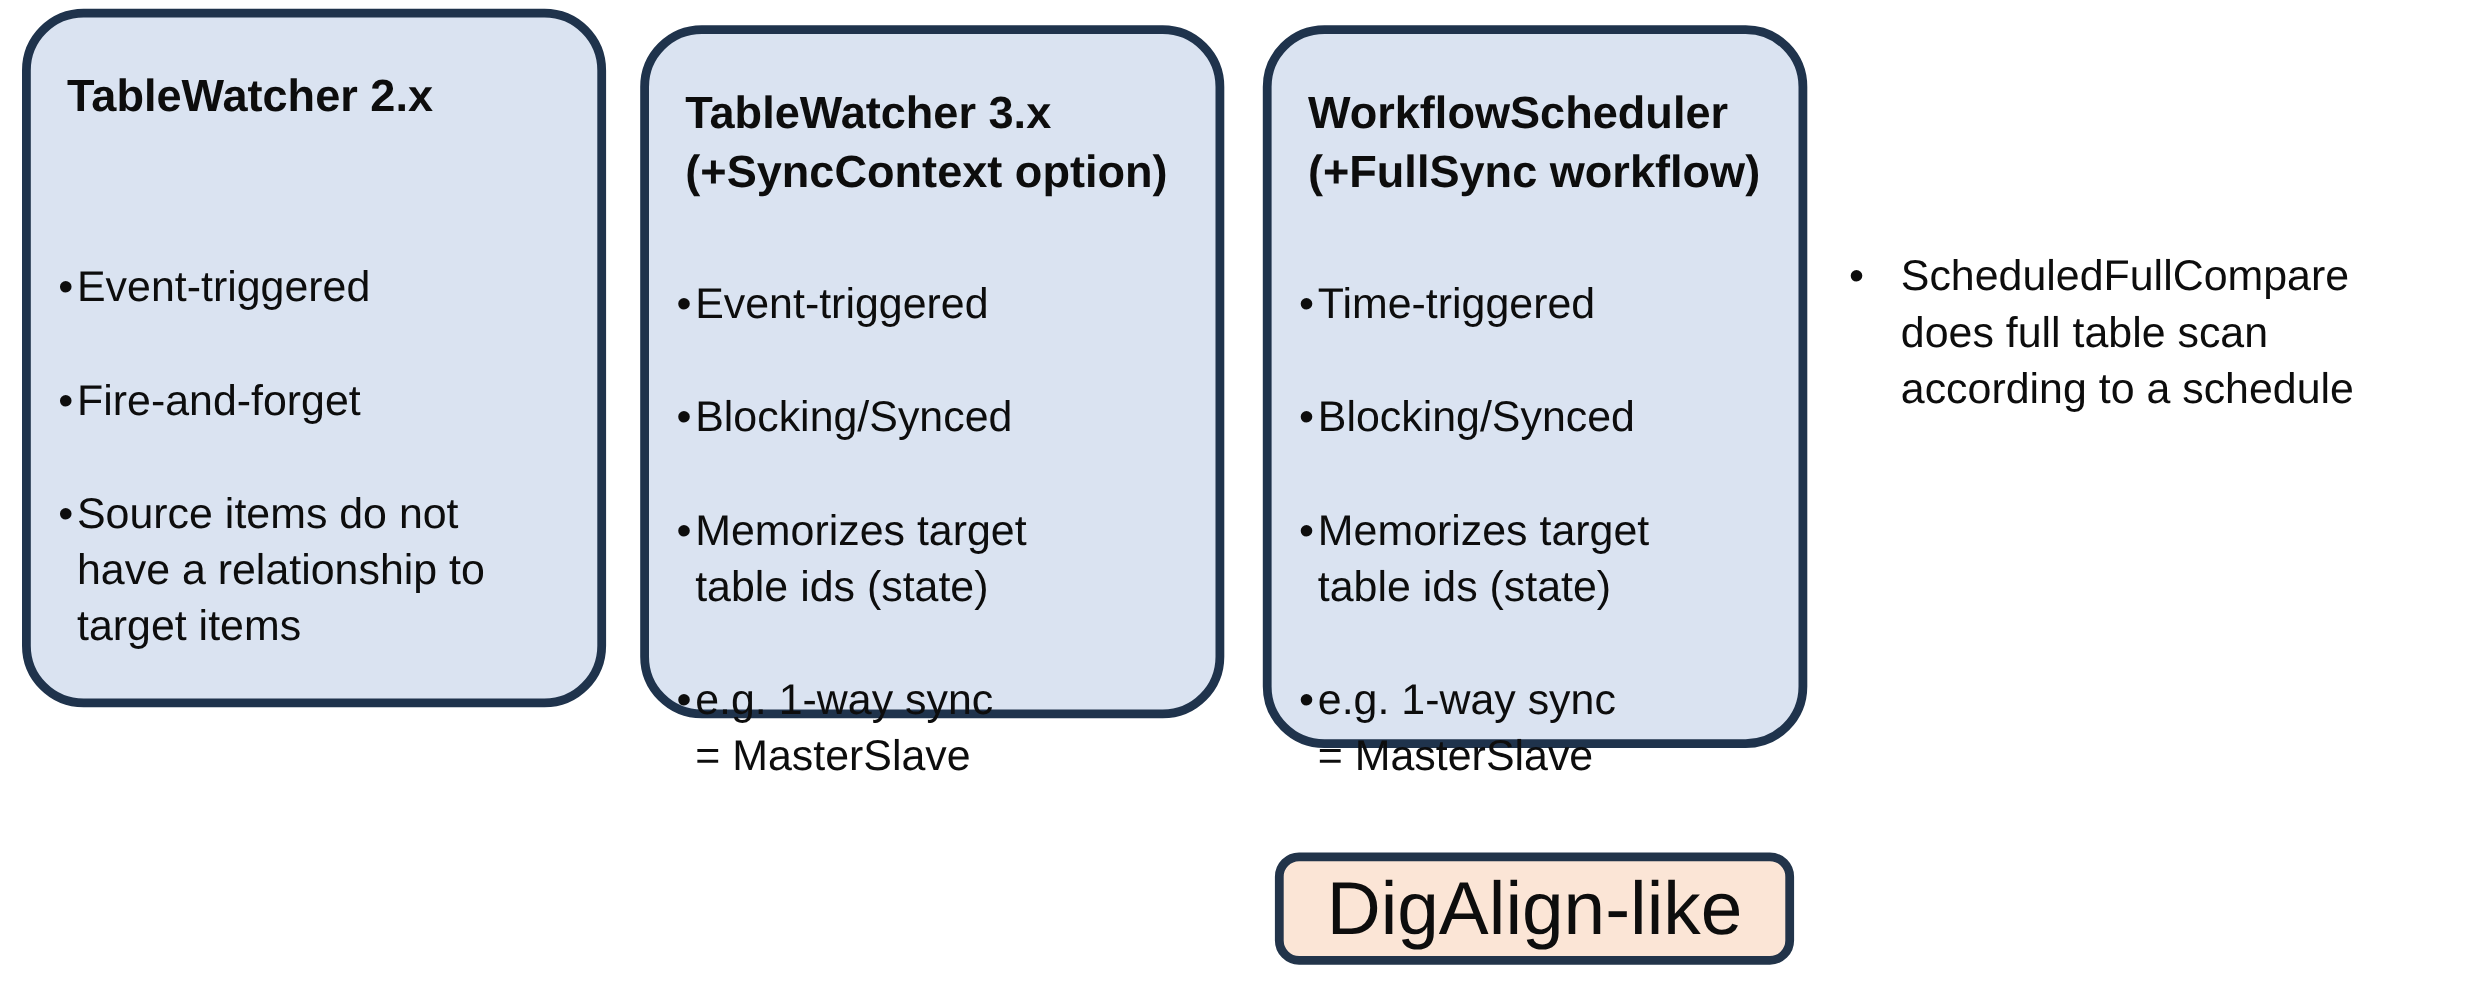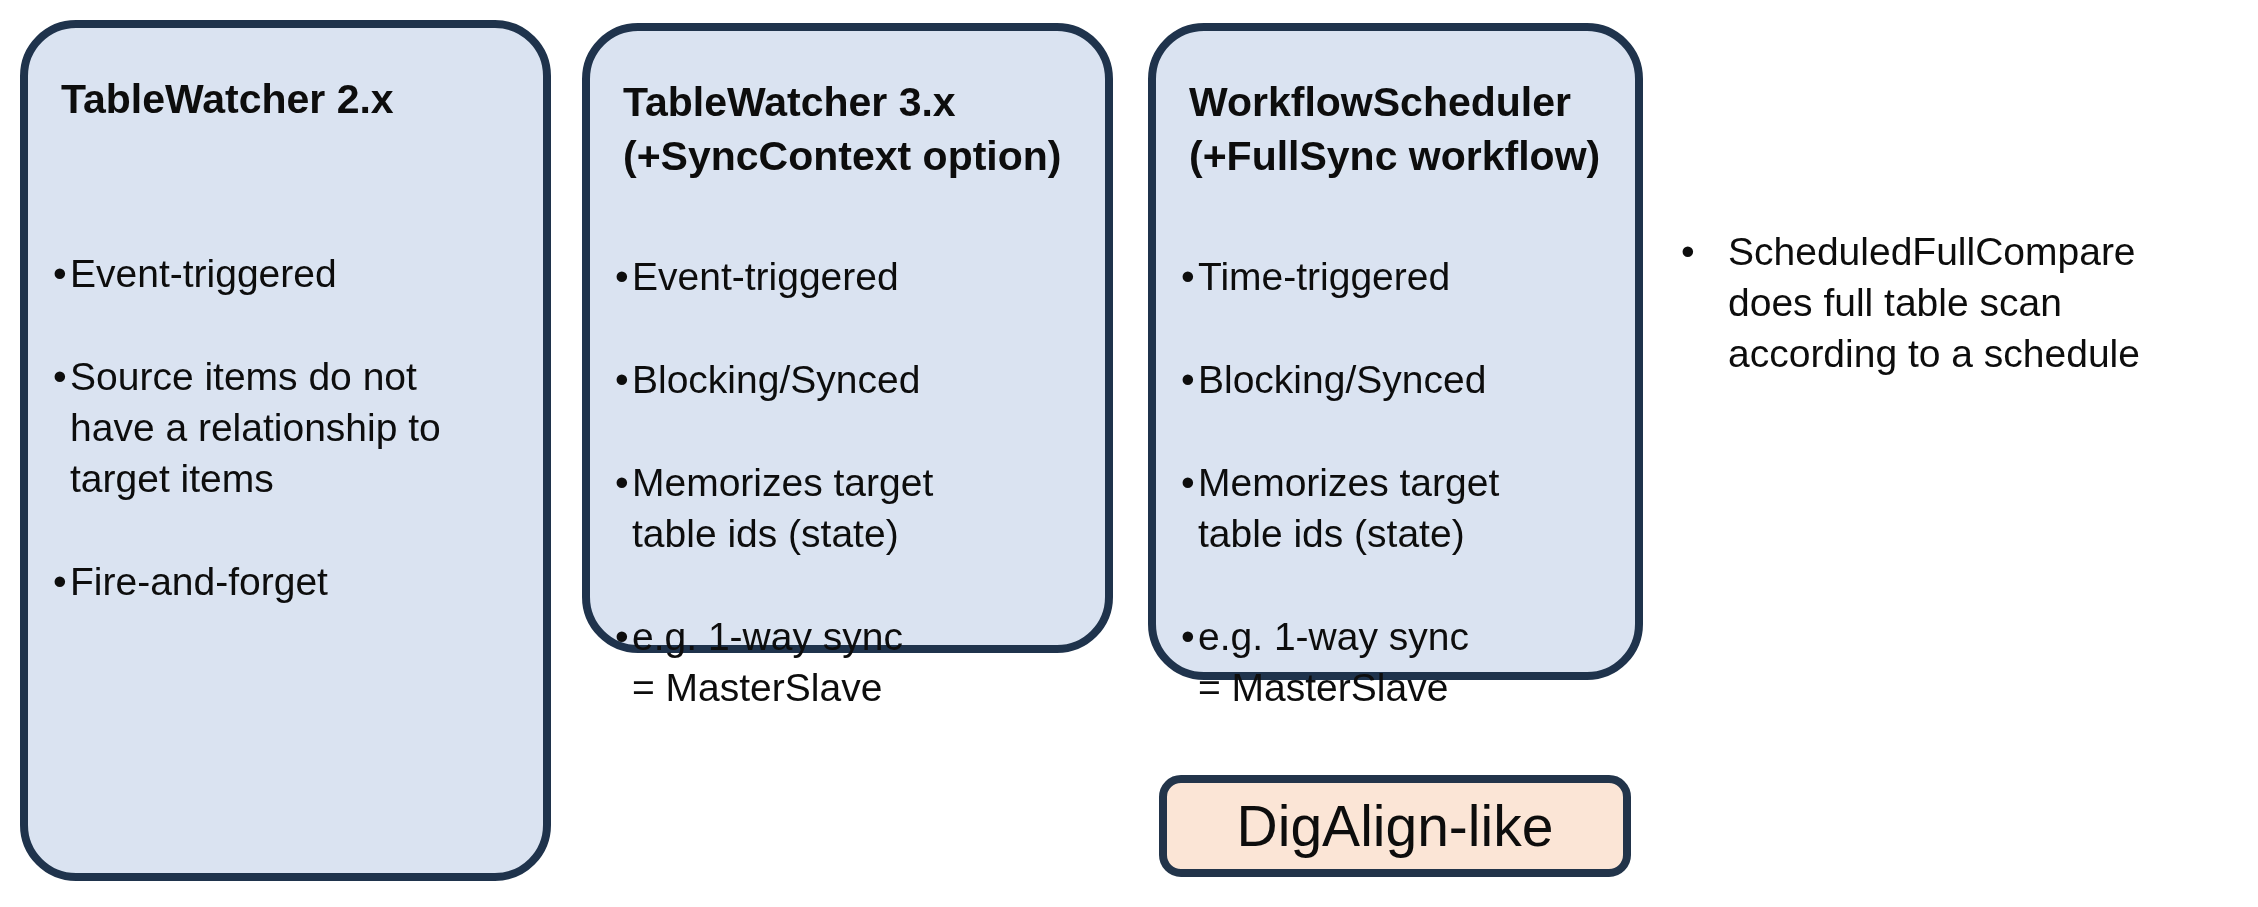--- a/index.html
+++ b/index.html
@@ -21,21 +21,21 @@
   .canvas {
     position: relative;
     width: 2258px; height: 907px;
   }
   .card {
     position: absolute;
     background: var(--card-fill);
     border: 8px solid var(--card-border);
     border-radius: 56px;
   }
-  .card-1 { left: 20px;   top: 20px; width: 531px; height: 861px; text-decoration: underline; }
+  .card-1 { left: 20px;   top: 8px; width: 531px; height: 635px; text-decoration: underline; }
   .card-2 { left: 582px;  top: 23px; width: 531px; height: 630px; }
   .card-3 { left: 1148px; top: 23px; width: 495px; height: 657px; }
   .card-title {
     position: absolute;
     top: 44px; left: 33px; right: 8px;
     font-size: 41px;
     font-weight: bold;
     line-height: 54px;
     white-space: pre;
   }
@@ -70,38 +70,38 @@
     position: absolute;
     left: 1159px; top: 775px; width: 472px; height: 102px;
     background: var(--badge-fill);
     border: 8px solid var(--badge-border);
     border-radius: 22px;
     display: flex;
     align-items: center;
     justify-content: center;
   }
   .badge-label {
-    font-size: 57px;
+    font-size: 68px;
     line-height: 57px;
     white-space: pre;
   }
 </style>
 </head>
 <body>
 
 <div class="canvas">
 
   <div class="card card-1">
     <div class="card-title">TableWatcher 2.x</div>
     <ul class="bullet-list">
       <li>Event-triggered</li>
+      <li>Fire-and-forget</li>
       <li>Source items do not
 have a relationship to
 target items</li>
-      <li>Fire-and-forget</li>
     </ul>
   </div>
 
   <div class="card card-2">
     <div class="card-title">TableWatcher 3.x
 (+SyncContext option)</div>
     <ul class="bullet-list">
       <li>Event-triggered</li>
       <li>Blocking/Synced</li>
       <li>Memorizes target

